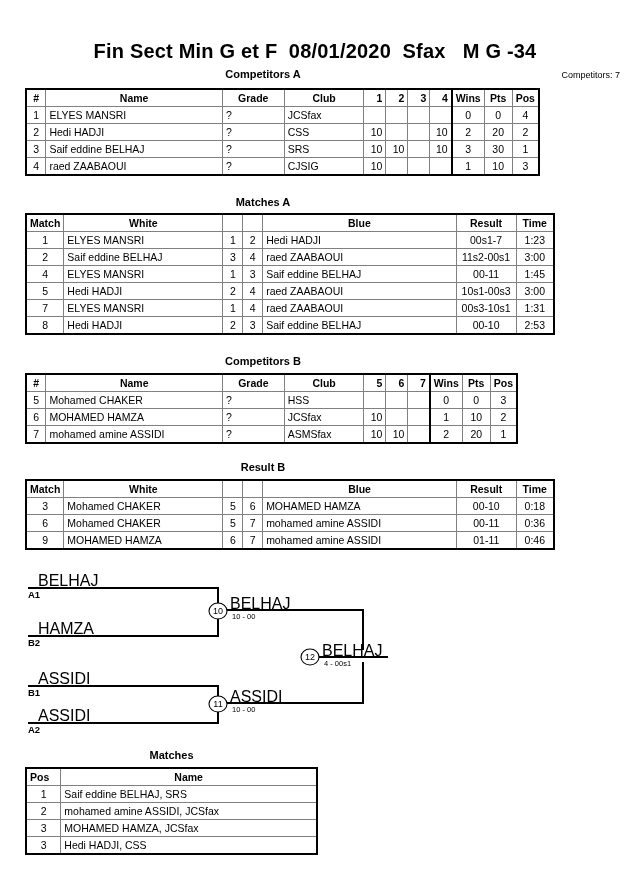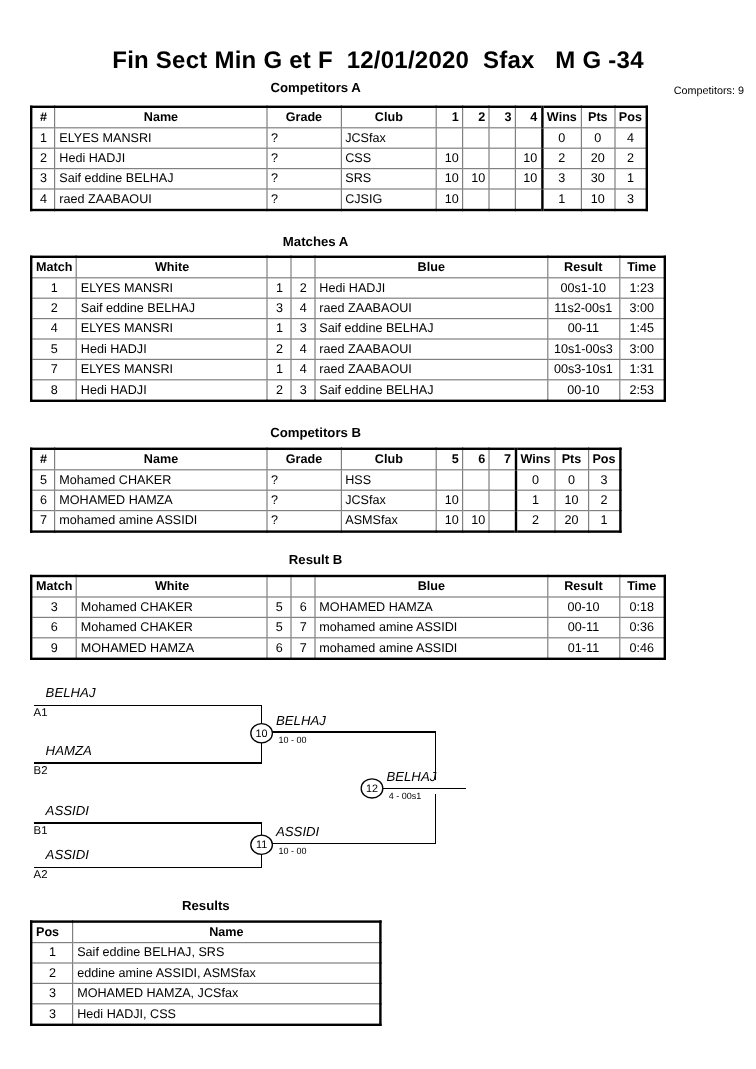--- a/index.html
+++ b/index.html
@@ -22,30 +22,30 @@
         font-weight:normal;line-height:16px;overflow:hidden;white-space:nowrap;}
   th{font-weight:bold;text-align:center;}
   .c{text-align:center;}
   .l{text-align:left;}
   .r{text-align:right;}
   .thickleft{border-left:2px solid #000 !important;}
 
   
   #bracket{position:absolute;left:0;top:560px;width:630px;height:180px;}
   #bracket svg{position:absolute;left:0;top:0;}
-  .bk-name{position:absolute;font-size:11px;white-space:nowrap;font-style:italic;}
-  .bk-seed{position:absolute;font-size:9.5px;white-space:nowrap;}
+  .bk-name{position:absolute;font-size:16px;white-space:nowrap;}
+  .bk-seed{position:absolute;font-size:9.5px;white-space:nowrap;font-weight:bold;}
   .bk-score{position:absolute;font-size:7.5px;white-space:nowrap;}
   .bk-num{font-size:9px;text-anchor:middle;}
 </style>
 </head>
 <body>
 
-<div class="doc-title">Fin Sect Min G et F  12/01/2020  Sfax   M G -34</div>
-<div class="comp-count">Competitors: 9</div>
+<div class="doc-title">Fin Sect Min G et F  08/01/2020  Sfax   M G -34</div>
+<div class="comp-count">Competitors: 7</div>
 
 <div class="sec-title" style="top:68px">Competitors A</div>
 <table class="outer" id="tbl-ca" style="left:25px;top:88px;width:515px">
   <colgroup>
     <col style="width:20px">
       <col style="width:177px">
       <col style="width:62px">
       <col style="width:80px">
     <col style="width:22px">
       <col style="width:22px">
@@ -148,21 +148,21 @@
         <th class="c">Time</th>
       </tr>
     </thead>
   <tbody>
       <tr>
         <td class="c">1</td>
         <td class="l">ELYES MANSRI</td>
         <td class="c">1</td>
         <td class="c">2</td>
         <td class="l">Hedi HADJI</td>
-        <td class="c">00s1-10</td>
+        <td class="c">00s1-7</td>
         <td class="c">1:23</td>
       </tr>
       <tr>
         <td class="c">2</td>
         <td class="l">Saif eddine BELHAJ</td>
         <td class="c">3</td>
         <td class="c">4</td>
         <td class="l">raed ZAABAOUI</td>
         <td class="c">11s2-00s1</td>
         <td class="c">3:00</td>
@@ -367,40 +367,40 @@
   <span class="bk-seed" style="left:28px;top:164px">A2</span>
 
   <span class="bk-name" style="left:230px;top:35px">BELHAJ</span>
   <span class="bk-score" style="left:232px;top:52px">10 - 00</span>
   <span class="bk-name" style="left:230px;top:128px">ASSIDI</span>
   <span class="bk-score" style="left:232px;top:145px">10 - 00</span>
   <span class="bk-name" style="left:322px;top:82px">BELHAJ</span>
   <span class="bk-score" style="left:324px;top:99px">4 - 00s1</span>
 </div>
 
-<div class="sec-title" style="left: 25px; top: 749px; width: 293px;">Results</div>
+<div class="sec-title" style="left: 25px; top: 749px; width: 293px;">Matches</div>
 <table class="outer" id="tbl-res" style="left:25px;top:767px;width:293px">
   <colgroup>
       <col style="width:35px">
       <col style="width:258px">
     </colgroup>
   <thead>
       <tr>
         <th class="l">Pos</th>
         <th class="c">Name</th>
       </tr>
     </thead>
   <tbody>
       <tr>
         <td class="c">1</td>
         <td class="l">Saif eddine BELHAJ, SRS</td>
       </tr>
       <tr>
         <td class="c">2</td>
-        <td class="l">eddine amine ASSIDI, ASMSfax</td>
+        <td class="l">mohamed amine ASSIDI, JCSfax</td>
       </tr>
       <tr>
         <td class="c">3</td>
         <td class="l">MOHAMED HAMZA, JCSfax</td>
       </tr>
       <tr>
         <td class="c">3</td>
         <td class="l">Hedi HADJI, CSS</td>
       </tr>
     </tbody>

